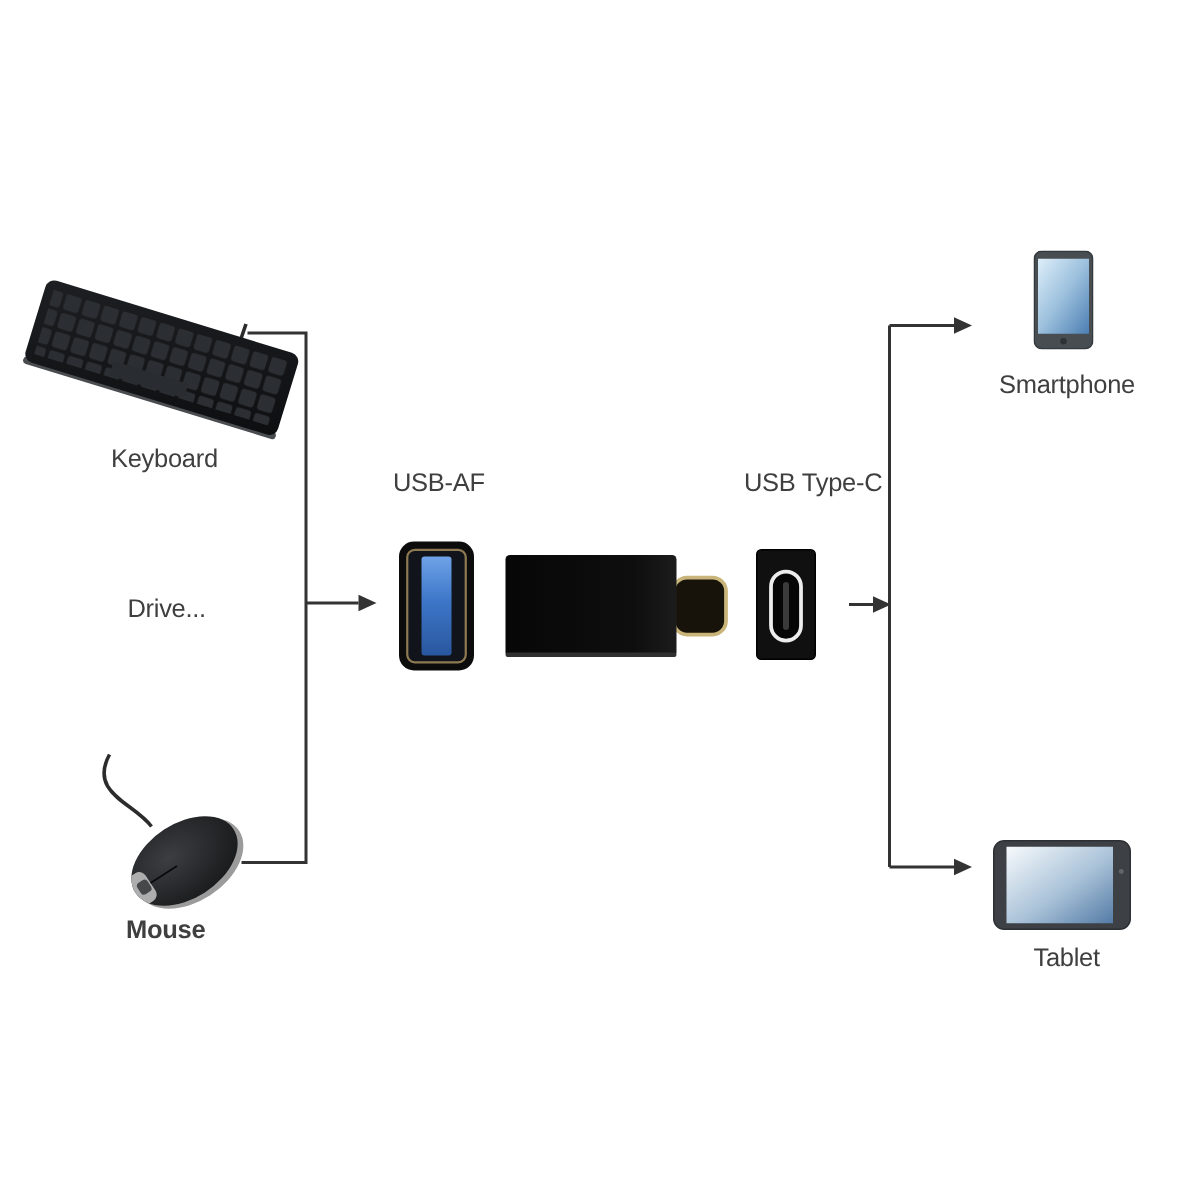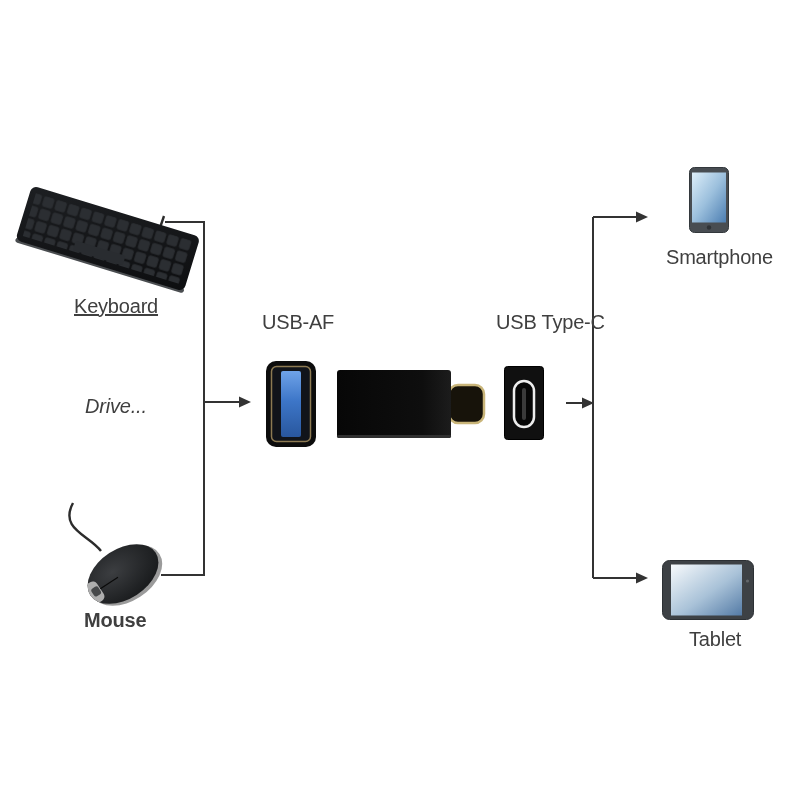--- a/index.html
+++ b/index.html
@@ -5,21 +5,21 @@
   html,body{margin:0;padding:0;}
   body{
     width:800px;height:800px;overflow:hidden;background:#ffffff;
     font-family:"Liberation Sans", sans-serif;
     -webkit-font-smoothing:antialiased;
   }
   .canvas{position:relative;width:800px;height:800px;background:#ffffff;}
   .abs{position:absolute;}
   .label{
     position:absolute;
-    font-size:20px;line-height:20px;letter-spacing:-0.2px;
+    font-size:17px;line-height:20px;letter-spacing:-0.2px;
     color:#3f3f3f;white-space:nowrap;text-align:right;
   }
   svg{display:block;}
 </style>
 </head>
 <body>
 
 <div class="canvas">
 
   <svg class="abs" style="left:0;top:0;" width="800" height="800" viewBox="0 0 800 800">
@@ -53,23 +53,23 @@
     </defs>
 
     <path d="M142 79 Q150 58 156 40" fill="none" stroke="#2c2c2c" stroke-width="2.4"></path>
     <g transform="rotate(17 100 62)">
       <rect x="12" y="88" width="176" height="5" rx="2.5" fill="#4a4d50"></rect>
       <rect x="12" y="34" width="176" height="57" rx="6" fill="url(#kbBody)"></rect>
       <rect x="18" y="40" width="164" height="45" fill="url(#keys)"></rect>
       <rect x="70" y="74" width="52" height="10" rx="2" fill="#292c30"></rect>
     </g>
   </svg>
-  <div class="label" style="left:74px;top:296px;text-decoration:underline;">Keyboard</div>
+  <div class="label" style="left:74px;top:296px;">Keyboard</div>
 
-  <div class="label" style="left:85px;top:396px;font-style:italic;">Drive...</div>
+  <div class="label" style="left:85px;top:396px;">Drive...</div>
 
   <svg class="abs" style="left:55px;top:495px;" width="120" height="115" viewBox="0 0 120 115">
     <defs>
       <radialGradient id="mouseG" cx="0.4" cy="0.35" r="0.9">
         <stop offset="0" stop-color="#3c3e41"></stop>
         <stop offset="0.6" stop-color="#202224"></stop>
         <stop offset="1" stop-color="#101112"></stop>
       </radialGradient>
       <clipPath id="mouseClip">
           <ellipse cx="0" cy="0" rx="39" ry="25"></ellipse>

